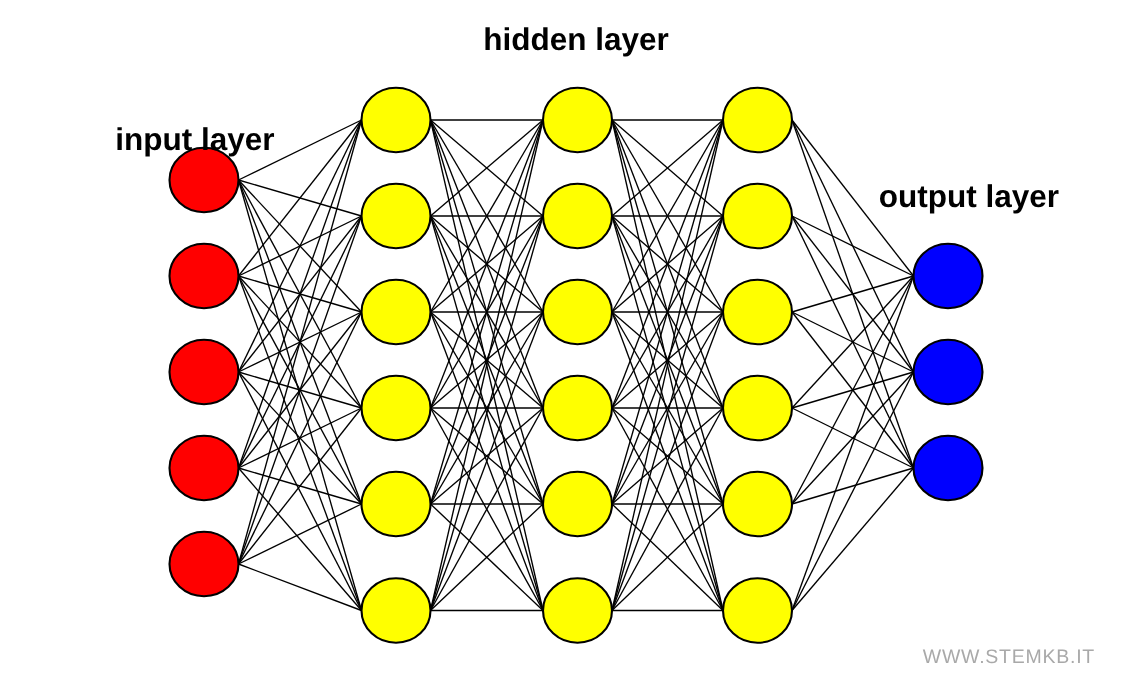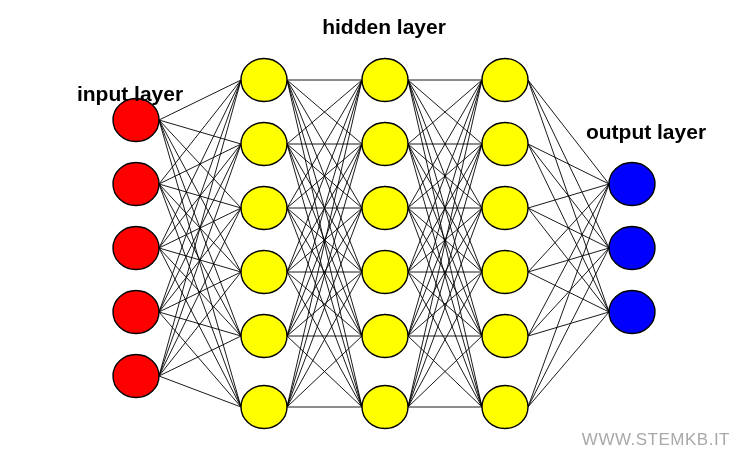--- a/index.html
+++ b/index.html
@@ -32,21 +32,21 @@
     line-height: 1.15;
   }
   .lbl-input  { left: 130px; top: 53px; margin-top: 29px; }
   .lbl-hidden { left: 384px; top: 15px; }
   .lbl-output { left: 646px; top: 120px; }
   .watermark {
     position: absolute;
     right: 20px;
     top: 430px;
     font-family: "Liberation Sans", sans-serif;
-    font-size: 17px;
+    font-size: 13px;
     font-weight: normal;
     letter-spacing: 0.5px;
     white-space: nowrap;
   }
 </style>
 </head>
 <body>
 
 <div class="stage">
   <svg class="net-svg" width="750" height="464" viewBox="0 0 750 464">

